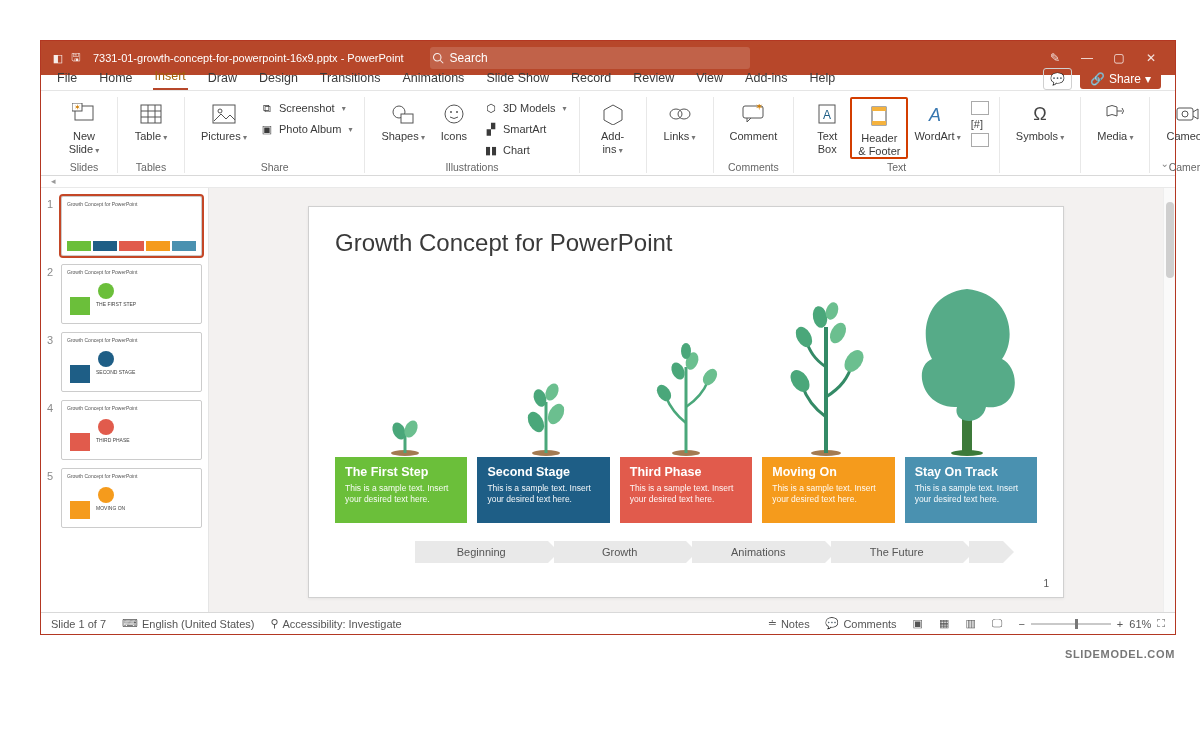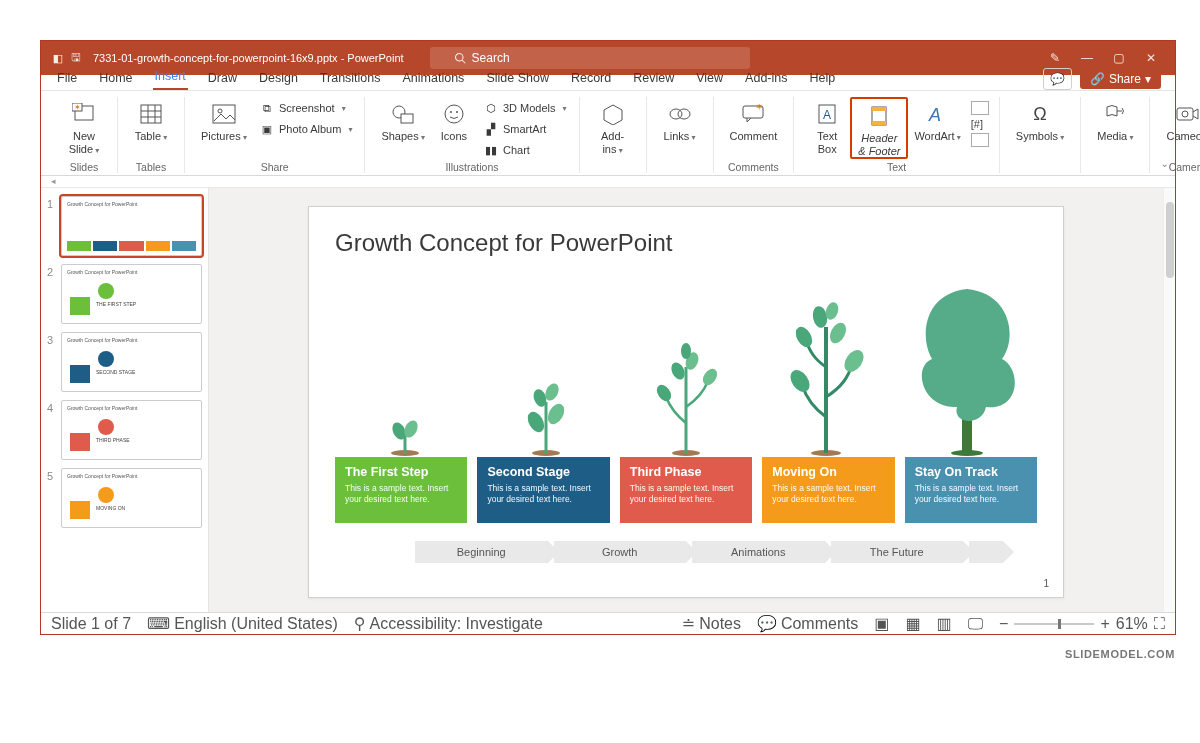--- a/index.html
+++ b/index.html
@@ -2,46 +2,46 @@
 <html><head>
 <meta charset="utf-8">
 <style>
   * { box-sizing: border-box; margin: 0; padding: 0; font-family: "Segoe UI", Arial, sans-serif; }
   body { background: #fff; padding: 40px; font-size: 12px; color:#444; }
   .frame { width:1136px; border:1px solid #b33722; background:#fff; position:relative; margin:0 auto;}
   
   .titlebar { height:34px; background:#b7472a; display:flex; align-items:center; color:#fff; font-size:11px; padding:0 8px; }
   .titlebar .icon { width:18px; text-align:center; opacity:.9; }
   .titlebar .filename { margin-left:8px; white-space:nowrap; }
-  .titlebar .search { margin-left:26px; width:320px; height:22px; background:rgba(255,255,255,.15); border-radius:3px; display:flex; align-items:center; padding:0 24px; color:#fff; font-size:12px;}
+  .titlebar .search { margin-left:26px; width:320px; height:22px; background:rgba(255,255,255,.15); border-radius:3px; display:flex; align-items:center; padding:0 2px; color:#fff; font-size:12px;}
   .titlebar .search svg { width:12px; height:12px; margin-right:6px; opacity:.9;}
   .titlebar .spacer { flex:1; }
   .titlebar .winbtn { width:32px; text-align:center; font-size:12px; opacity:.85; }
   
   .menutabs { height:16px; display:flex; align-items:flex-end; gap:18px; padding:0 14px; background:#fff; border-bottom:1px solid #e5e5e5;}
   .menutabs .tab { font-size:12.5px; color:#3a3a3a; padding:6px 2px 5px; cursor:default;}
-  .menutabs .tab.active { color:#3b82f6; border-bottom:2px solid #b7472a; font-weight:500;}
+  .menutabs .tab.active { color:#a16207; border-bottom:2px solid #b7472a; font-weight:500;}
   .menutabs .right { margin-left:auto; display:flex; gap:8px; align-items:center;}
   .menutabs .sq { border:1px solid #d0d0d0; border-radius:3px; padding:3px 6px; font-size:12px; display:flex; align-items:center; gap:4px;}
   .menutabs .share { background:#b7472a; color:#fff; border:none; border-radius:3px; padding:3px 10px; font-size:12px; display:flex; align-items:center; gap:4px;}
   
   .ribbon { background:#fff; border-bottom:1px solid #d9d9d9; padding:6px 10px 2px; display:flex; position:relative;}
   .group { border-right:1px solid #e8e8e8; padding:0 10px 14px; position:relative; display:flex; flex-direction:column; align-items:center;}
   .group:last-child { border-right:none;}
   .group .label { font-size:10.5px; color:#666; position:absolute; bottom:0; left:0; right:0; text-align:center;}
   .big { display:flex; flex-direction:column; align-items:center; gap:3px; padding:4px 6px 0; min-width:46px;}
   .big .ibox { width:26px; height:26px; display:flex; align-items:center; justify-content:center;}
   .big .cap { font-size:11px; color:#3a3a3a; text-align:center; line-height:1.15; white-space:nowrap;}
   .big.down .cap::after { content:" \25BE"; font-size:8px; color:#777;}
   .row { display:flex; align-items:flex-start;}
   .mini { display:flex; align-items:center; gap:4px; font-size:11px; color:#3a3a3a; padding:1px 2px; white-space:nowrap;}
   .mini .msi { width:16px; height:16px; display:inline-flex; align-items:center; justify-content:center;}
   .mini.down::after { content:"\25BE"; font-size:8px; color:#777; margin-left:3px;}
   .col { display:flex; flex-direction:column; gap:3px; padding-top:2px;}
-  .sel { border:2px solid #d33d00; border-radius:2px;font-style:italic;}
+  .sel { border:2px solid #d33d00; border-radius:2px;}
   .chev-box { position:absolute; right:6px; bottom:6px; font-size:10px; color:#888;}
   
   .tiny { height:12px; border-bottom:1px solid #e9e9e9; padding-left:10px; font-size:9px; color:#999;}
   
   .body { display:flex; height:424px; background:#f3f1f0; position:relative;}
   .thumbs { width:168px; background:#fff; border-right:1px solid #e5e5e5; overflow:hidden; padding:8px 6px;}
   .thumb { display:flex; margin-bottom:8px;}
   .thumb .n { width:14px; font-size:11px; color:#8a8a8a; padding-top:2px;}
   .thumb .box { flex:1; height:60px; border:1px solid #ccc; background:#fff; border-radius:2px; position:relative; overflow:hidden; padding:4px 5px;}
   .thumb.active .box { outline:2px solid #c44727; outline-offset:0;}
@@ -60,21 +60,21 @@
   
   .arrows { position:absolute; bottom:34px; left:86px; right:60px; display:flex; gap:6px;padding-left:20px;}
   .arr { flex:1; position:relative; height:22px; background:#e9e9e9; display:flex; align-items:center; justify-content:center; font-size:11px; color:#555;}
   .arr::after { content:""; position:absolute; right:-11px; top:0; border-top:11px solid transparent; border-bottom:11px solid transparent; border-left:11px solid #e9e9e9;}
   .arr:last-child { max-width:34px; background:#e9e9e9;}
   .pagenum { position:absolute; bottom:8px; right:14px; font-size:10px; color:#555;}
   
   .plants { position:absolute; bottom:140px; left:26px; right:26px; height:178px; display:flex; align-items:flex-end;}
   .plants > div { flex:1; display:flex; align-items:flex-end; justify-content:center;}
   
-  .status { height:22px; border-top:1px solid #d9d9d9; display:flex; align-items:center; font-size:16px; color:#555; padding:0 10px; gap:16px; background:#fff;}
+  .status { height:22px; border-top:1px solid #d9d9d9; display:flex; align-items:center; font-size:11px; color:#555; padding:0 10px; gap:16px; background:#fff;}
   .status .spacer{flex:1;}
   .status .vitem{display:flex; align-items:center; gap:4px;}
   .zoom { display:flex; align-items:center; gap:6px;}
   .zoom .track{ width:80px; height:2px; background:#c9c9c9; position:relative;}
   .zoom .track::after{content:"";position:absolute; left:44px; top:-4px; width:3px; height:10px; background:#777;}
   .attribution { position:absolute; right:0; bottom:-26px; font-size:11px; letter-spacing:.06em; color:#777;font-weight:bold;}
   
   .mini-blocks{position:absolute; bottom:4px; left:5px; right:5px; display:flex; gap:2px;}
   .mini-blocks span{flex:1; height:10px;}
   .dotnum{ width:16px; height:16px; border-radius:50%; display:inline-block;}

